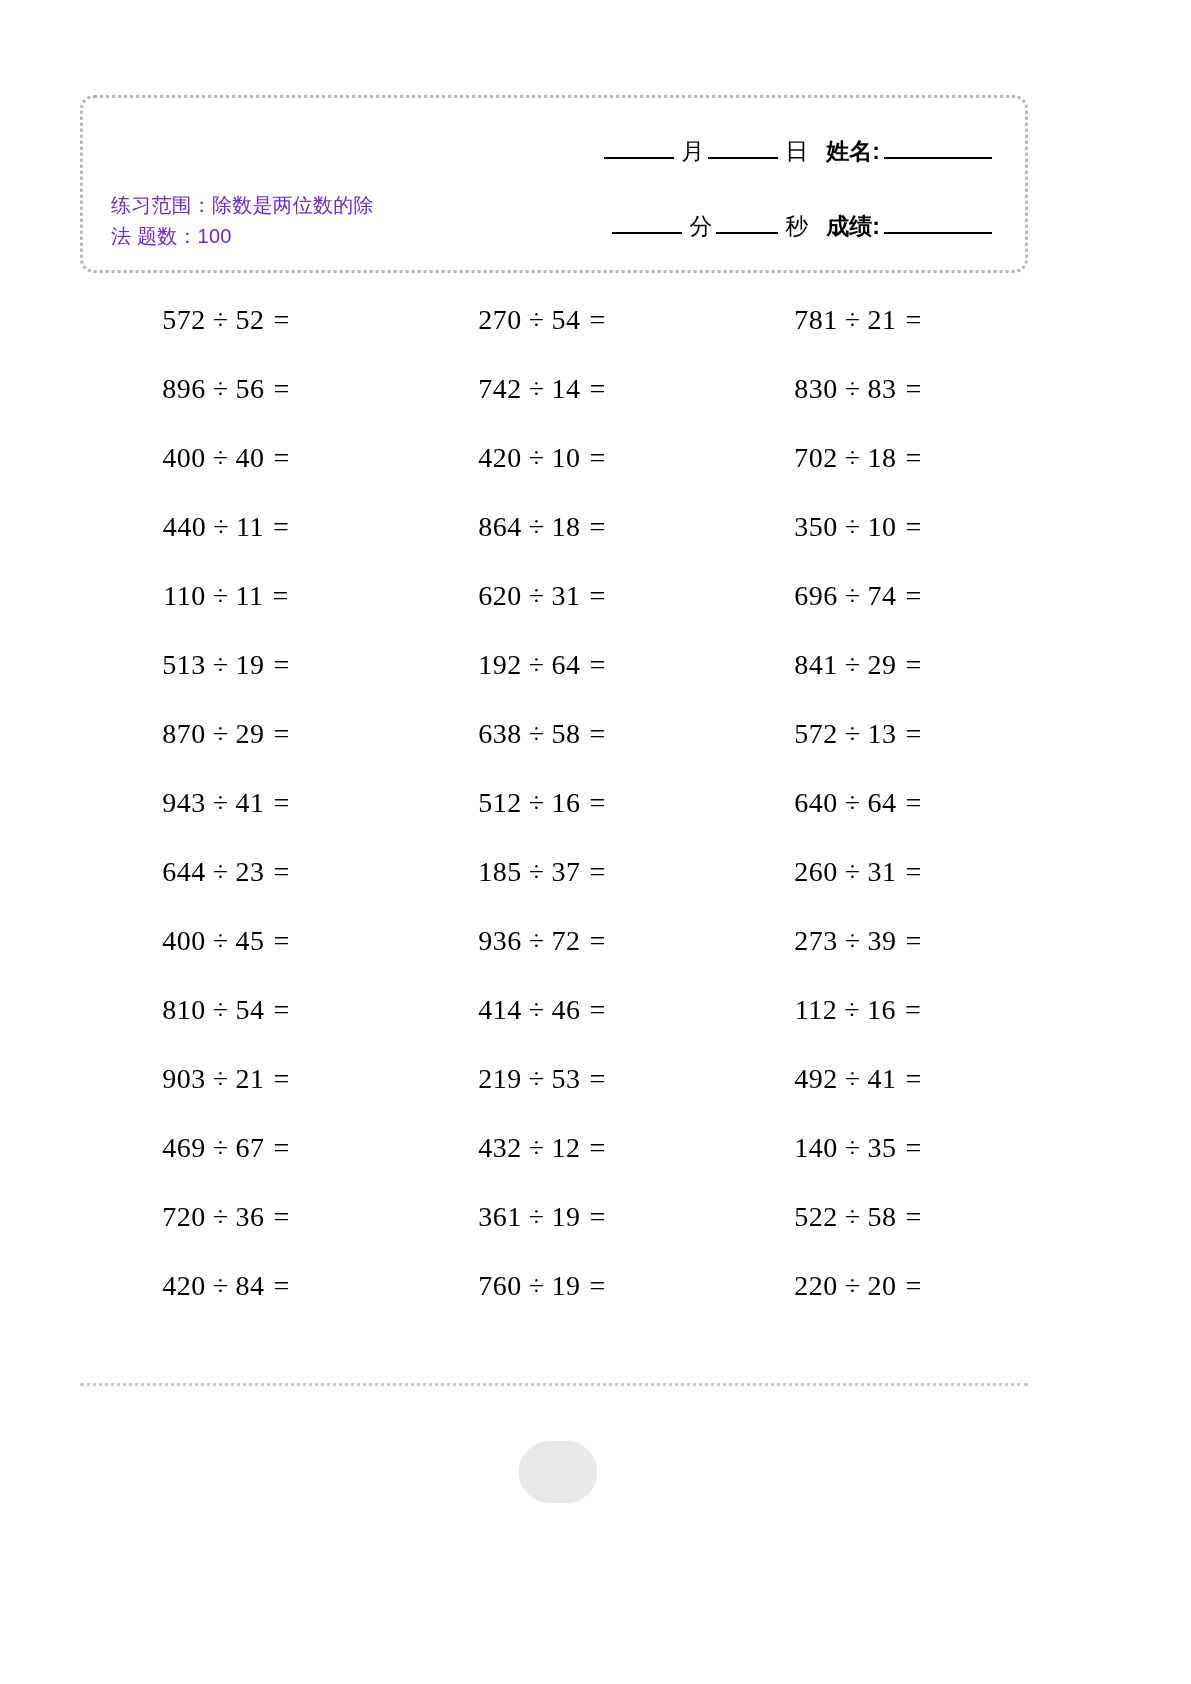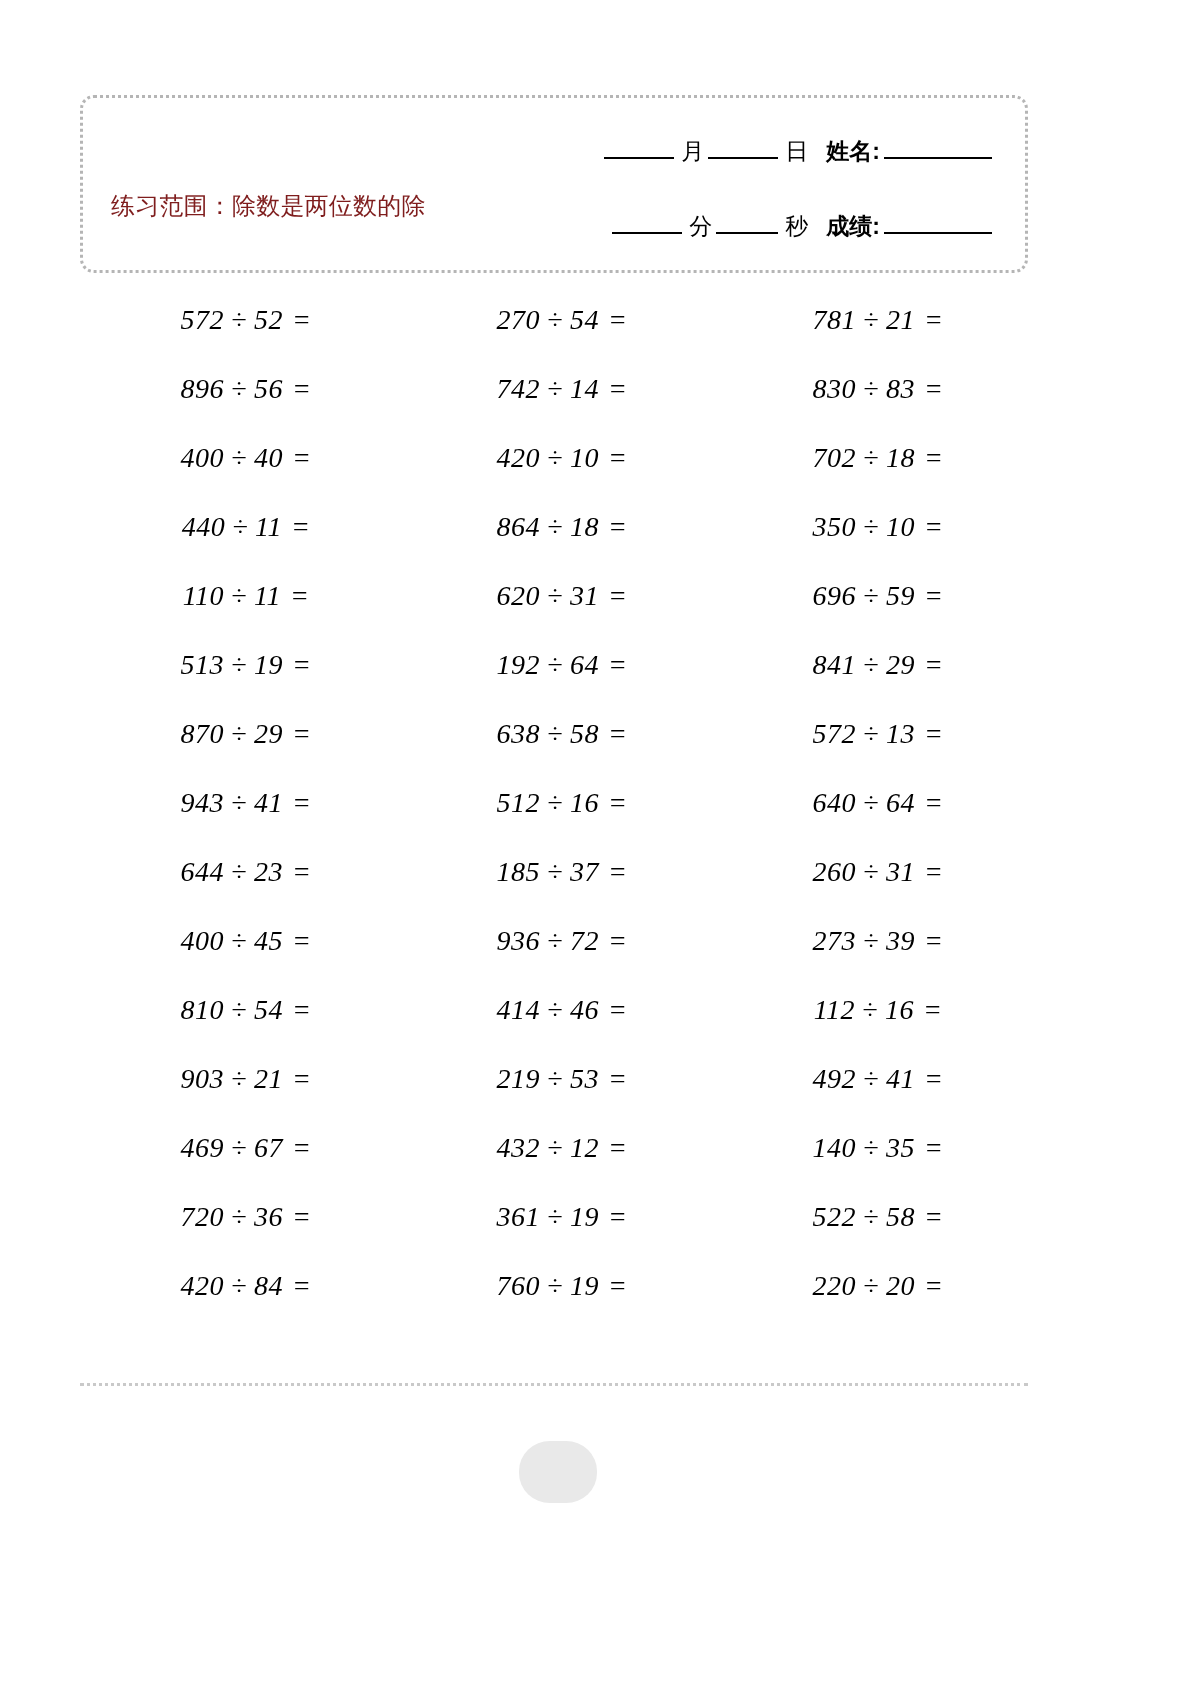--- a/index.html
+++ b/index.html
@@ -34,23 +34,23 @@
     border-radius: 14px;
     box-sizing: border-box;
   }
 
   .practice-info {
     position: absolute;
     left: 28px;
     top: 92px;
     width: 330px;
     font-family: "Liberation Sans", "DejaVu Sans", sans-serif;
-    font-size: 24px;
+    font-size: 20px;
     line-height: 31px;
-    color: #7f1d1d;
+    color: #6d28d9;
     letter-spacing: 0.2px;
   }
 
   .meta-block {
     position: absolute;
     right: 26px;
     top: 38px;
     width: 460px;
     text-align: right;
   }
@@ -71,24 +71,23 @@
   }
   .rule.w70 { width: 70px; }
   .rule.w62 { width: 62px; }
   .rule.w108 { width: 108px; }
   .meta-label { font-weight: 700; }
   .meta-gap { display: inline-block; width: 18px; }
 
   
   .problems {
     position: absolute;
-    left: 88px;
+    left: 68px;
     top: 285px;
     width: 948px;
-    font-style: italic;
   }
   .prow {
     display: flex;
     height: 69px;
   }
   .cell {
     width: 316px;
     display: flex;
     align-items: center;
     justify-content: center;
@@ -121,20 +120,21 @@
 </style>
 </head>
 <body>
 
 <div class="page">
 
   <div class="header-box">
 
     <div class="practice-info">
       <div>练习范围：除数是两位数的除</div>
+      <div>法  题数：100</div>
     </div>
 
     <div class="meta-block">
 
       <div class="meta-row row1">
         <span class="rule w70"></span>
         <span>月</span>
         <span class="rule w70"></span>
         <span>日</span>
         <span class="meta-gap"></span>
@@ -245,21 +245,21 @@
         </div>
         <div class="cell">
           <span>620</span>
           <span class="op">÷</span>
           <span>31</span>
           <span class="eq">=</span>
         </div>
         <div class="cell">
           <span>696</span>
           <span class="op">÷</span>
-          <span>59</span>
+          <span>74</span>
           <span class="eq">=</span>
         </div>
       </div>
       <div class="prow">
         <div class="cell">
           <span>513</span>
           <span class="op">÷</span>
           <span>19</span>
           <span class="eq">=</span>
         </div>

